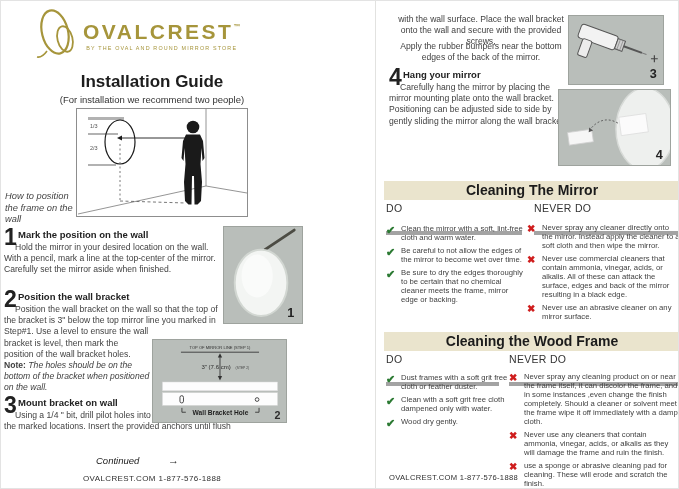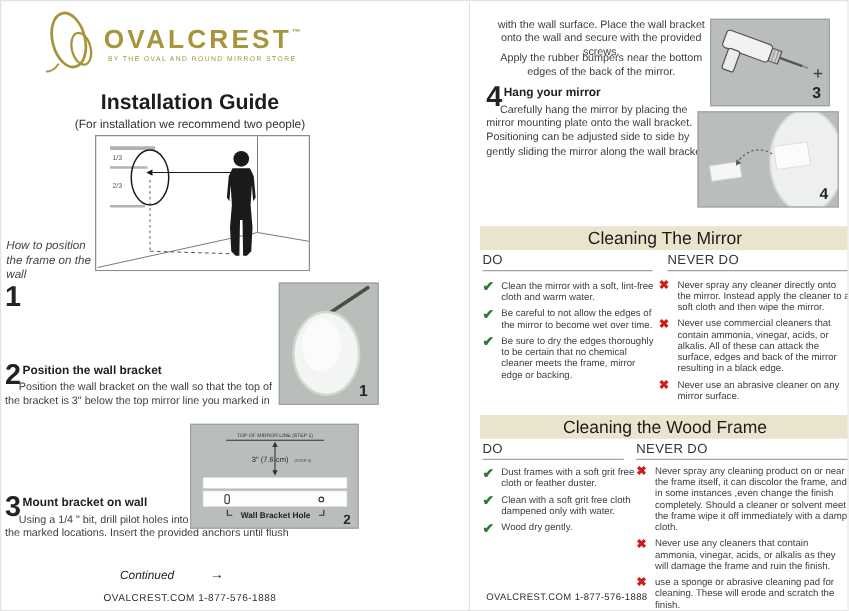--- a/index.html
+++ b/index.html
@@ -40,23 +40,23 @@
   .continued .arr { display:inline-block; margin-left:26px; font-style:normal; font-weight:bold; font-size:11px; }
 
   .footer-left  { position:absolute; left:0; top:473px; width:302px; text-align:center;
                   font-size:8px; letter-spacing:0.4px; color:#2e2e2e; }
   .footer-right { position:absolute; left:388px; top:472px; font-size:7.6px; letter-spacing:0.3px; color:#2e2e2e; }
 
   
   .r-para { position:absolute; left:391px; width:178px; font-size:8.6px; line-height:1.3; color:#3f3f3f;text-align:center; }
 
   .section-bar { position:absolute; left:383px; width:296px; height:19px; background:#eae4cd;
-                 text-align:center; font-weight:normal; font-size:14px; color:#1b1b1b; line-height:19px; }
+                 text-align:center; font-weight:bold; font-size:14px; color:#1b1b1b; line-height:19px; }
   .col-header { position:absolute; font-size:10.5px; color:#333; letter-spacing:0.3px;
-                border-bottom:1px solid #a3a3a3; padding-bottom:2px; }
+                border-bottom:4px solid #a3a3a3; padding-bottom:17px; }
   .col { position:absolute; }
   .li { display:flex; margin-bottom:4px; }
   .li .ic { flex:0 0 15px; width:15px; line-height:1; padding-top:1px; }
   .li .tx { flex:1; font-size:7.7px; line-height:1.17; color:#3f3f3f; }
   .check { color:#2c7a33; font-size:11px; font-weight:bold; }
   .cross { color:#cf1d1d; font-size:10px; font-weight:bold; }
 </style>
 </head>
 <body>
 
@@ -96,26 +96,33 @@
     <line x1="44" y1="93" x2="110" y2="95" stroke="#555" stroke-width="0.8" stroke-dasharray="3,2.5"></line>
     <g fill="#1a1a1a">
       <circle cx="117" cy="19" r="6.3"></circle>
       <path d="M110,26.5 L124,26.5 L127,33 L128.5,50 L126.5,53 L125.5,40 L124.5,56 L126,74 L125,93 L121.5,96.5 L118.5,96.5 L118,68 L116,68 L115.5,96.5 L112.5,96.5 L109,93 L108,74 L109.5,56 L108.5,40 L107.5,53 L105.5,50 L107,33 Z"></path>
     </g>
   </svg>
   <div class="diagram-caption">How to position the frame on the wall</div>
 
   <div class="step" style="left:3px; top:228px; width:220px;">
     <span class="num">1</span>
+    <div class="head">Mark the position on the wall</div>
+    <div class="body indent">Hold the mirror in your desired location on the wall. With a pencil, mark a line at the top-center of the mirror. Carefully set the mirror aside when finished.</div>
   </div>
 
   <div class="step" style="left:3px; top:290px; width:220px;">
     <span class="num">2</span>
     <div class="head">Position the wall bracket</div>
     <div class="body indent">Position the wall bracket on the wall so that the top of the bracket is 3" below the top mirror line you marked in</div>
+    <div class="body narrow-146" style="margin-top:0;">Step#1. Use a level to ensure the wall bracket is level, then mark the position of the wall bracket holes.</div>
+    <div class="body narrow-146" style="margin-top:0;">
+      <span class="note-label">Note:</span>
+      <span class="note-text">The holes should be on the bottom of the bracket when positioned on the wall.</span>
+    </div>
   </div>
 
   <div class="step" style="left:3px; top:396px; width:252px;">
     <span class="num">3</span>
     <div class="head">Mount bracket on wall</div>
     <div class="body indent" style="width:158px;">Using a 1/4 " bit, drill pilot holes into</div>
     <div class="body" style="margin-top:0; width:252px;">the marked locations. Insert the provided anchors until flush</div>
   </div>
 
   <svg class="figure" style="left:222px; top:225px;" width="80" height="98" viewBox="0 0 80 98">

